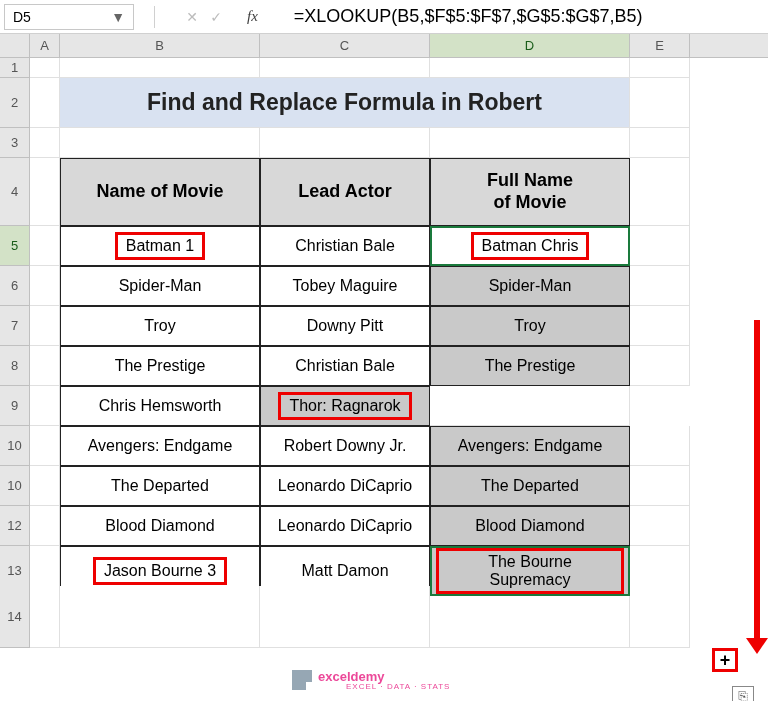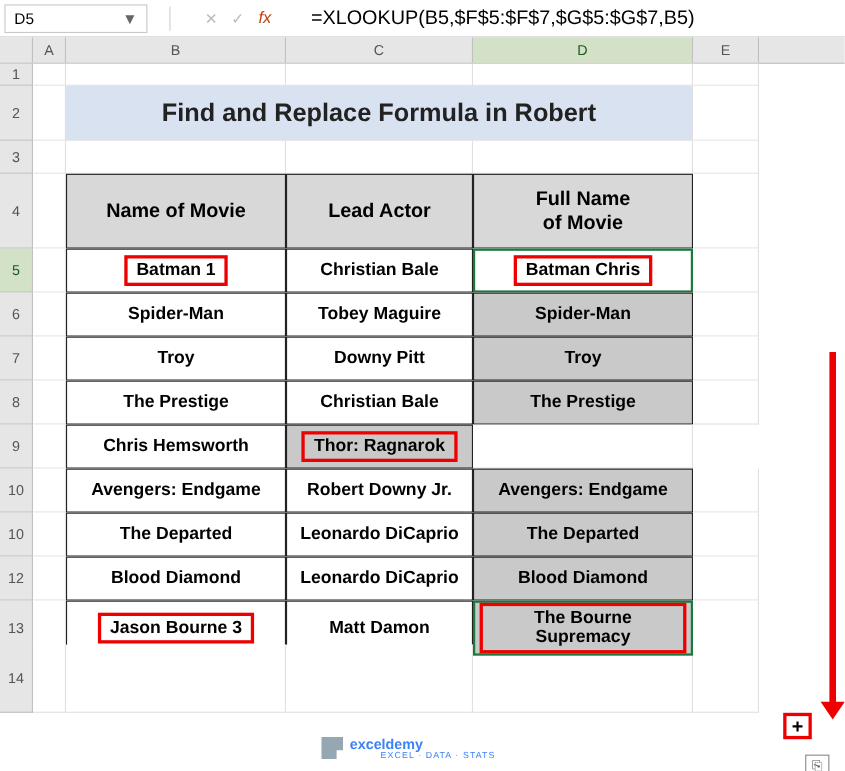--- a/index.html
+++ b/index.html
@@ -31,21 +31,21 @@
     display: flex;
     align-items: center;
     padding: 0 8px;
     justify-content: space-between;
     background: #fff;
   }
   .name-box span { font-size: 14px; }
   .dd { color:#666; font-size: 10px; }
   .fx-buttons { display:flex; align-items:center; gap:6px; padding:0 8px; color:#999; }
   .fx-btn { width:18px; text-align:center; font-size:14px; color:#bcbcbc; }
-  .fx-label { font-style: italic; font-family: Liberation Sans, sans-serif; font-size:15px; color:#c2410c; margin-left:4px; }
+  .fx-label { font-style: italic; font-family: Liberation Serif, serif; font-size:15px; color:#404040; margin-left:16px; }
   .divider { width:1px; height:22px; background:#d0d0d0; }
   .formula-input {
     flex: 1;
     height: 26px;
     border: none;
     padding: 0 8px;
     font-size: 18px;
     outline: none;
   }
 
@@ -103,21 +103,20 @@
   .th-cell {
     background: #d8d8d8;
     font-weight: bold;
     font-size: 18px;
     border: 1px solid #222;
     line-height: 1.2;
   }
   .data-cell {
     border: 1px solid #222;
     font-size: 16px;
-    font-weight: bold;
   }
   .sel-col { background: #c9c9c9; }
   .sel-top { border: 2px solid #1a7a3c !important; background:#fff !important; }
   .fill-bottom { border: 2px solid #1a7a3c !important; position: relative; }
 
   .red-box {
     display:inline-block;
     border: 3px solid #e00;
     padding: 2px 8px;
   }
@@ -157,21 +156,21 @@
     border: 1px solid #888;
     background: #fff;
     font-size: 12px;
     display:flex; align-items:center; justify-content:center;
     color:#555;
   }
   .watermark {
     position:absolute;
     left: 292px; top: 635px;
     display:flex; align-items:center; gap:6px;
-    color:#3b82f6;
+    color:#ec4899;
     font-size: 13px;
     font-weight: 600;
   }
   .watermark .logo {
     width: 20px; height: 20px;
     background: #96a7b4;
     clip-path: polygon(0 0, 100% 0, 100% 60%, 70% 60%, 70% 100%, 0 100%);
   }
   .watermark .sub { font-size:8px; font-weight:400; letter-spacing:1px; display:block; margin-top:-2px;padding-left:28px; }
 </style>

